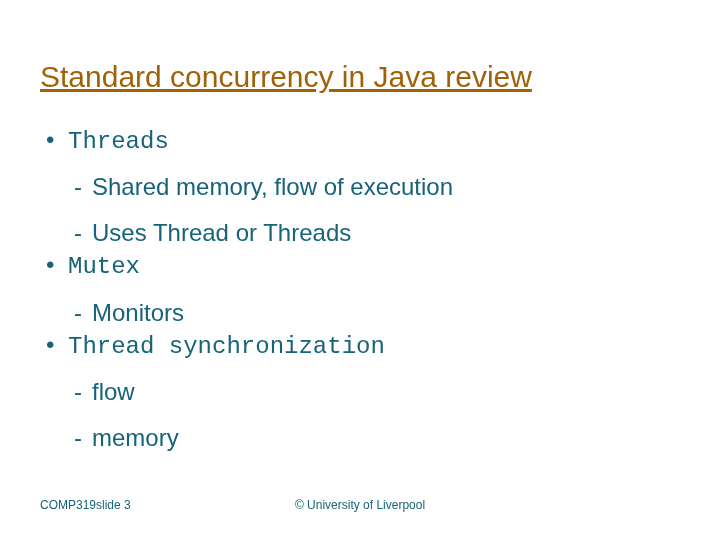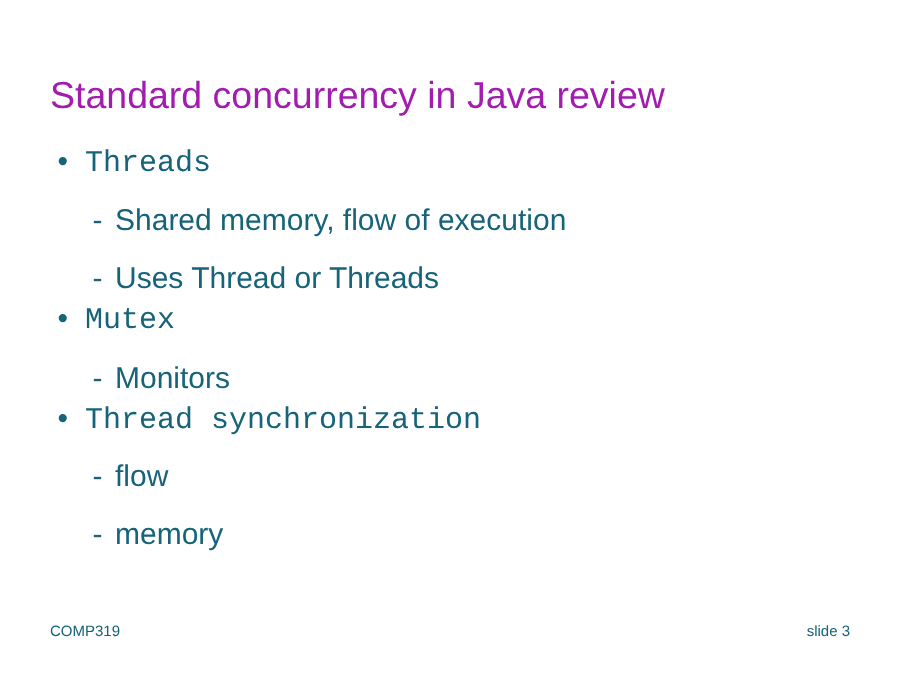--- a/index.html
+++ b/index.html
@@ -1,26 +1,26 @@
 <!DOCTYPE html>
 <html><head>
 <meta charset="utf-8">
 <style>
   * { margin: 0; padding: 0; box-sizing: border-box; }
   html, body { width: 720px; height: 540px; background: #fff; font-family: Arial, Helvetica, sans-serif; }
   .slide { width: 720px; height: 540px; position: relative; padding: 60px 40px 0 40px; }
-  .title { color: #a21caf; font-size: 30px; font-weight: 400; margin-bottom: 20px; }
+  .title { color: #a16207; font-size: 30px; font-weight: 400; margin-bottom: 30px; text-decoration: underline; }
   .content { color: #16637a; font-size: 24px; line-height: 1.35; }
   .bullet-row { display: flex; align-items: baseline; }
   .bullet-dot { width: 28px; flex-shrink: 0; text-align: left; padding-left: 6px; }
   .bullet-text { flex: 1; font-family: Liberation Mono, monospace; }
   .sub-row { display: flex; align-items: baseline; padding-left: 34px; }
   .sub-dash { width: 18px; flex-shrink: 0; }
   .sub-text { flex: 1; margin-top: 13px; }
-  .footer { position: absolute; bottom: 28px; left: 0; width: 720px; display: flex; justify-content: space-between; padding: 0 40px; color: #16637a; font-size: 12px; }
+  .footer { position: absolute; bottom: 28px; left: 0; width: 720px; display: flex; justify-content: flex-start; padding: 0 40px; color: #16637a; font-size: 12px; }
   .footer-center { position: absolute; left: 50%; transform: translateX(-50%); }
 </style>
 </head>
 <body>
 
 <div class="slide">
   <h1 class="title">Standard concurrency in Java review</h1>
 
   <div class="content">
 
@@ -56,15 +56,16 @@
     </div>
     <div class="sub-row">
       <span class="sub-dash">-</span>
       <span class="sub-text">memory</span>
     </div>
 
   </div>
 
   <div class="footer">
     <span>COMP319</span>
+    <span class="footer-center">© University of Liverpool</span>
     <span>slide  3</span>
   </div>
 </div>
 
 </body></html>

